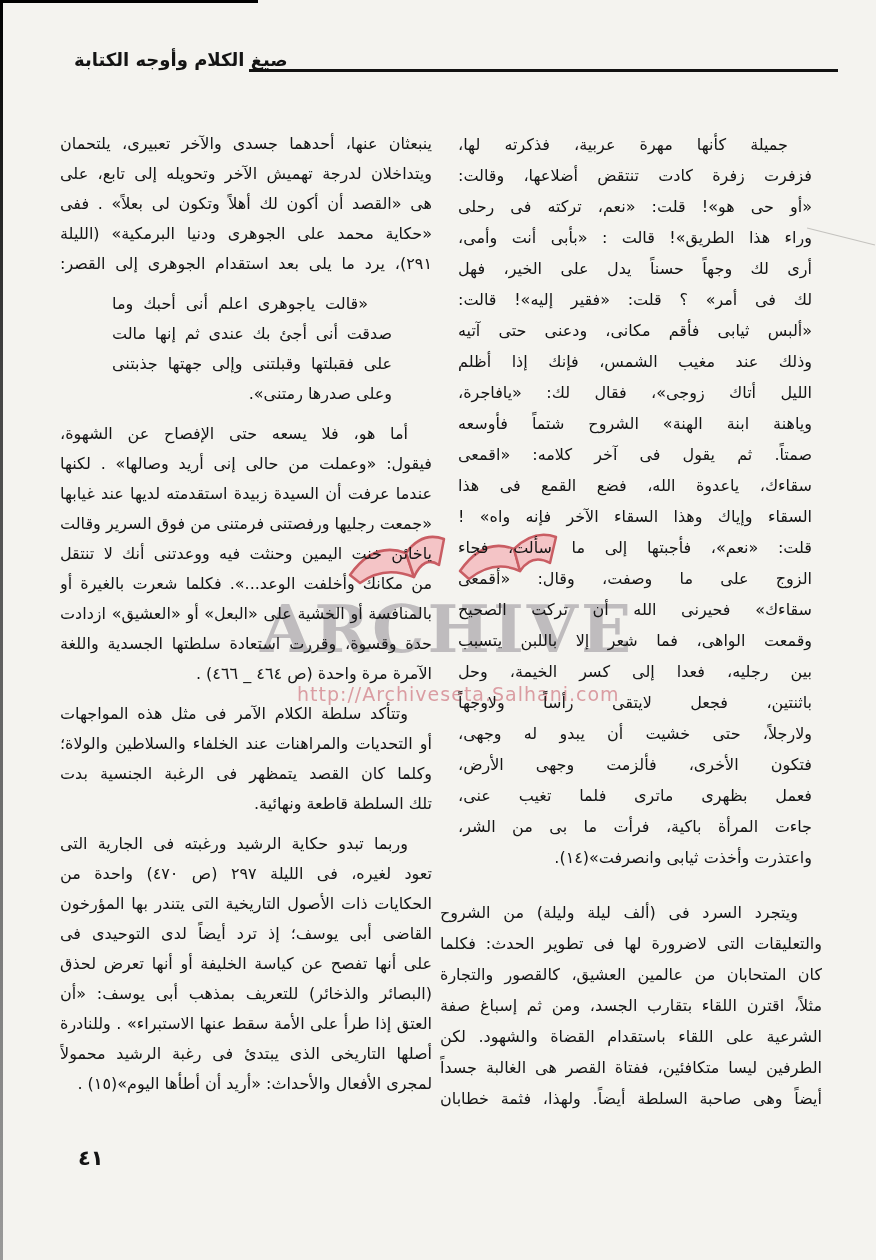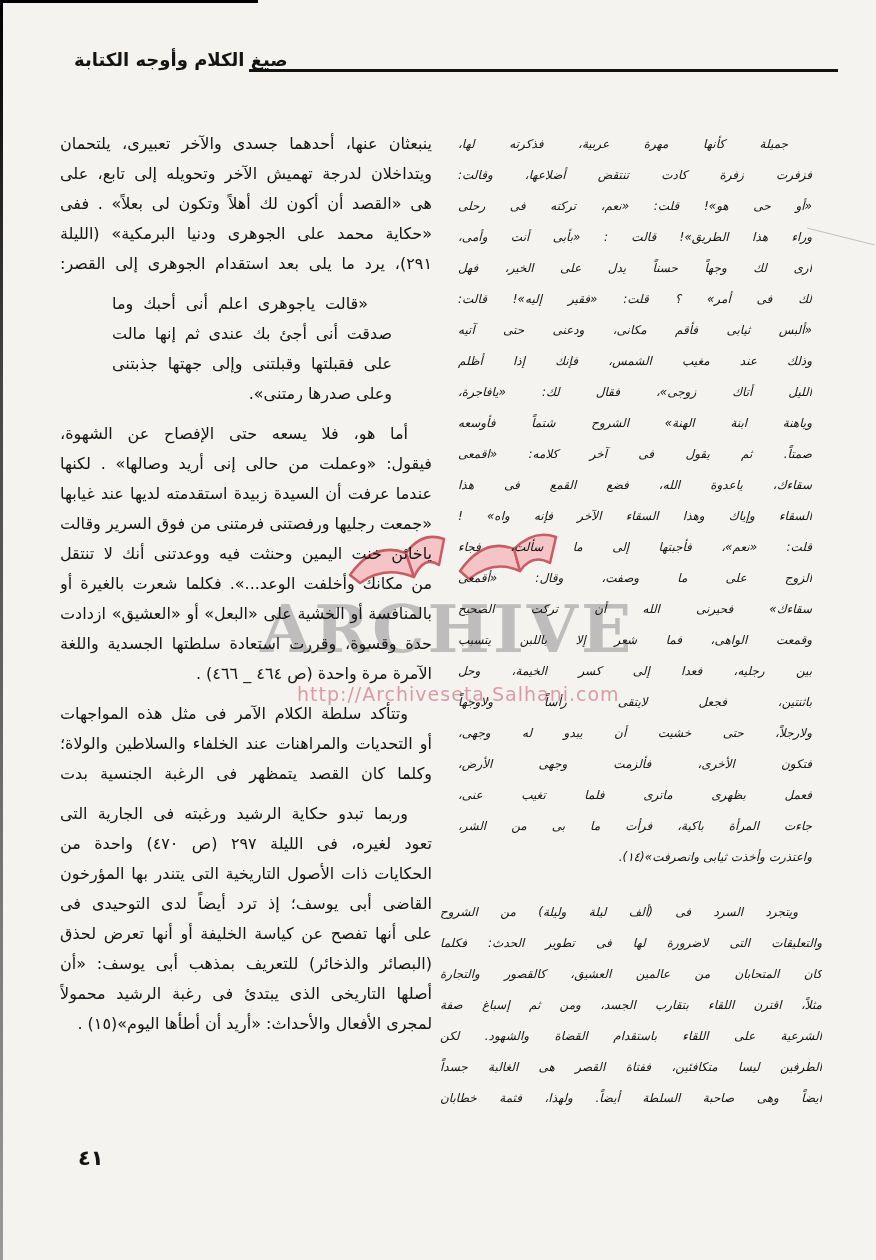--- a/index.html
+++ b/index.html
@@ -38,21 +38,21 @@
   .col { position:absolute; z-index:1; direction:rtl; }
   .right-col { left:440px; top:129px; width:382px; }
   .left-col  { left:60px;  top:129px; width:372px; }
 
   .tline {
     direction:rtl;
     text-align:justify;
     text-align-last:justify;
     overflow:hidden;
   }
-  .right-col .tline { height:31px; line-height:31px; font-size:12px;font-style:italic; }
+  .right-col .tline { height:31px; line-height:31px; font-size:16px; }
   .left-col  .tline { height:30px; line-height:30px; font-size:16px; }
   .right-col .para + .para { margin-top:24px; }
   .left-col  .para + .para { margin-top:10px; }
 
   .quote-r { padding:0 10px 0 18px; }   
   .quote-l { padding:0 40px 0 52px; }   
 
   .tline.first { padding-right:24px; }       
   .tline.short { text-align-last:right; }    
 
@@ -143,28 +143,30 @@
         <div class="tline">ياخائن خنت اليمين وحنثت فيه ووعدتنى أنك لا تنتقل</div>
         <div class="tline">من مكانك وأخلفت الوعد...». فكلما شعرت بالغيرة أو</div>
         <div class="tline">بالمنافسة أو الخشية على «البعل» أو «العشيق» ازدادت</div>
         <div class="tline">حدة وقسوة، وقررت استعادة سلطتها الجسدية واللغة</div>
         <div class="tline short">الآمرة مرة واحدة (ص ٤٦٤ _ ٤٦٦) .</div>
       </div>
     <div class="para">
         <div class="tline first">وتتأكد سلطة الكلام الآمر فى مثل هذه المواجهات</div>
         <div class="tline">أو التحديات والمراهنات عند الخلفاء والسلاطين والولاة؛</div>
         <div class="tline">وكلما كان القصد يتمظهر فى الرغبة الجنسية بدت</div>
+        <div class="tline short">تلك السلطة قاطعة ونهائية.</div>
       </div>
     <div class="para">
         <div class="tline first">وربما تبدو حكاية الرشيد ورغبته فى الجارية التى</div>
         <div class="tline">تعود لغيره، فى الليلة ٢٩٧ (ص ٤٧٠) واحدة من</div>
         <div class="tline">الحكايات ذات الأصول التاريخية التى يتندر بها المؤرخون</div>
         <div class="tline">القاضى أبى يوسف؛ إذ ترد أيضاً لدى التوحيدى فى</div>
         <div class="tline">على أنها تفصح عن كياسة الخليفة أو أنها تعرض لحذق</div>
         <div class="tline">(البصائر والذخائر) للتعريف بمذهب أبى يوسف: «أن</div>
+        <div class="tline">العتق إذا طرأ على الأمة سقط عنها الاستبراء» . وللنادرة</div>
         <div class="tline">أصلها التاريخى الذى يبتدئ فى رغبة الرشيد محمولاً</div>
         <div class="tline short">لمجرى الأفعال والأحداث: «أريد أن أطأها اليوم»(١٥) .</div>
       </div>
   </div>
 
   <div class="page-num">٤١</div>
 
 </div>
 
 </body></html>

